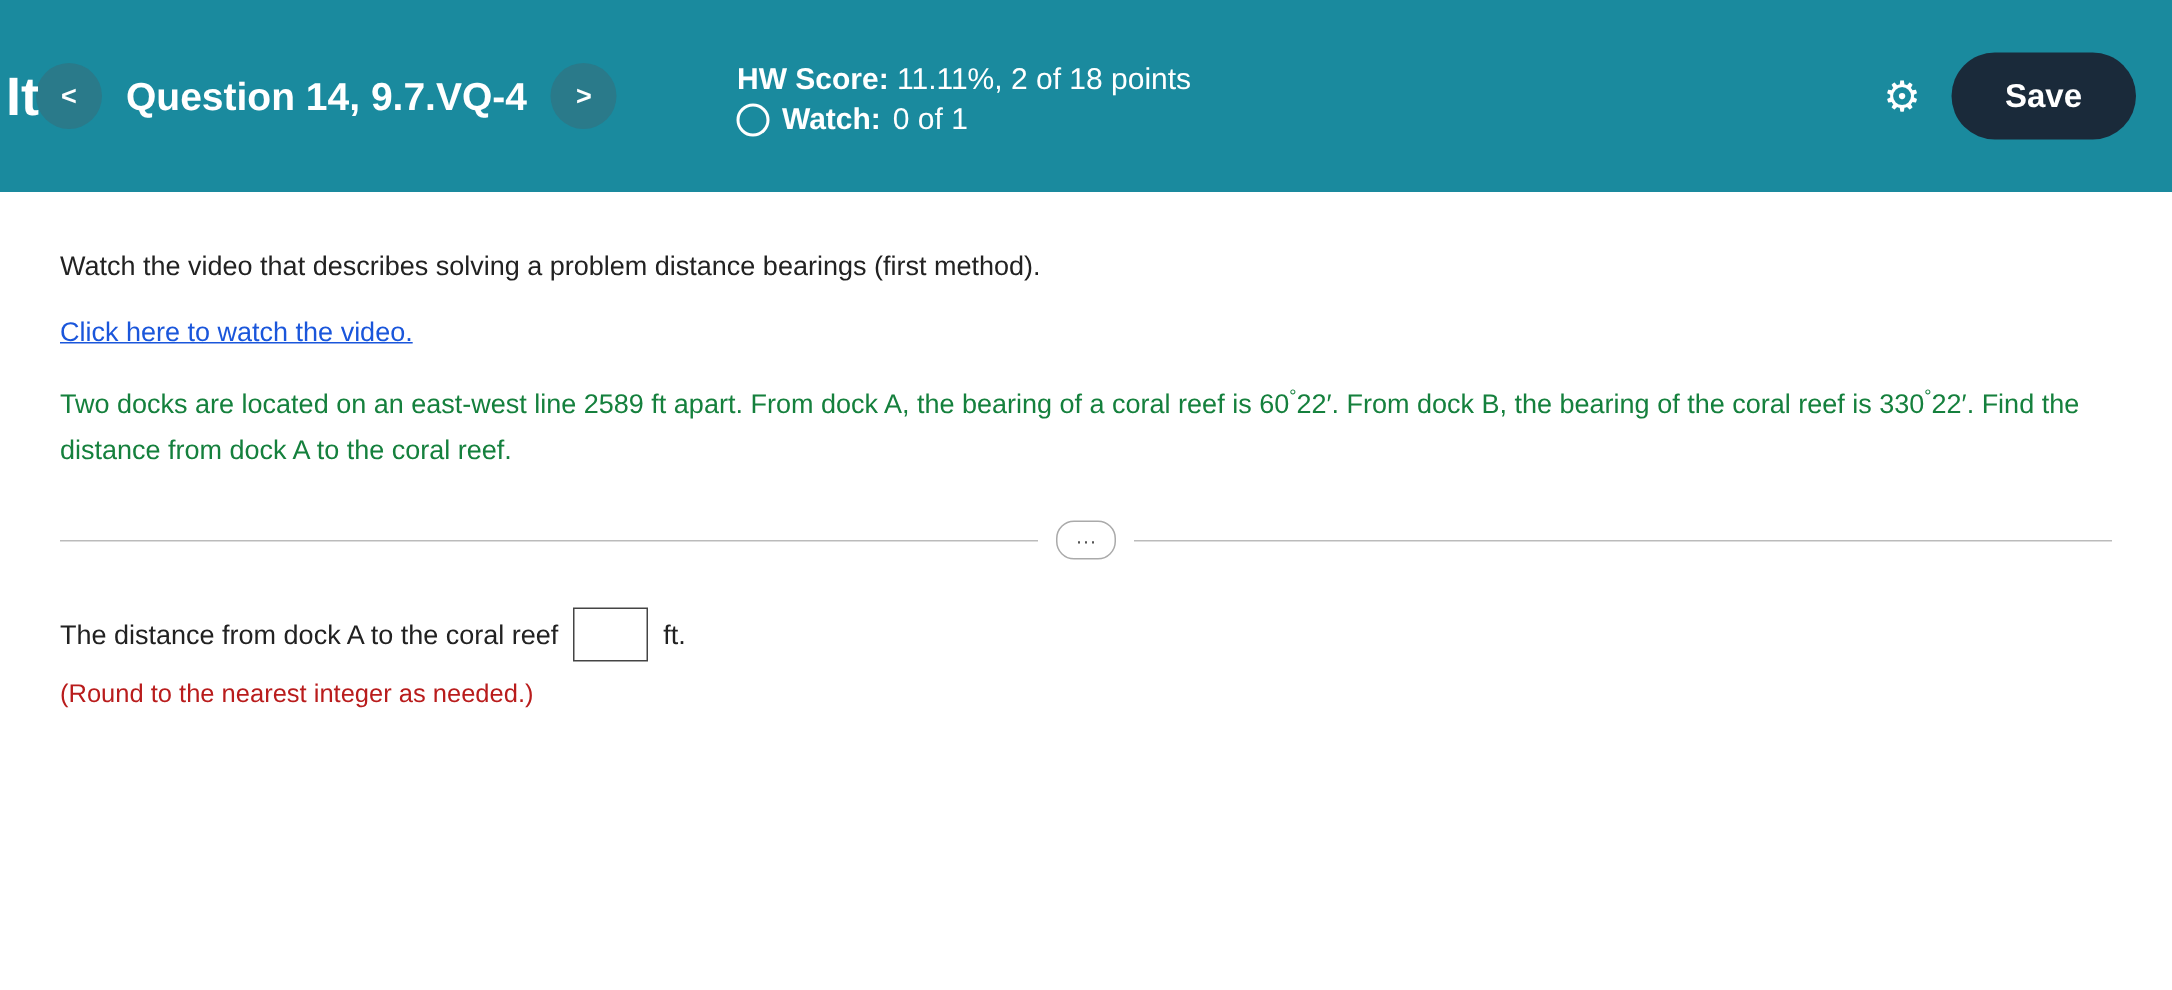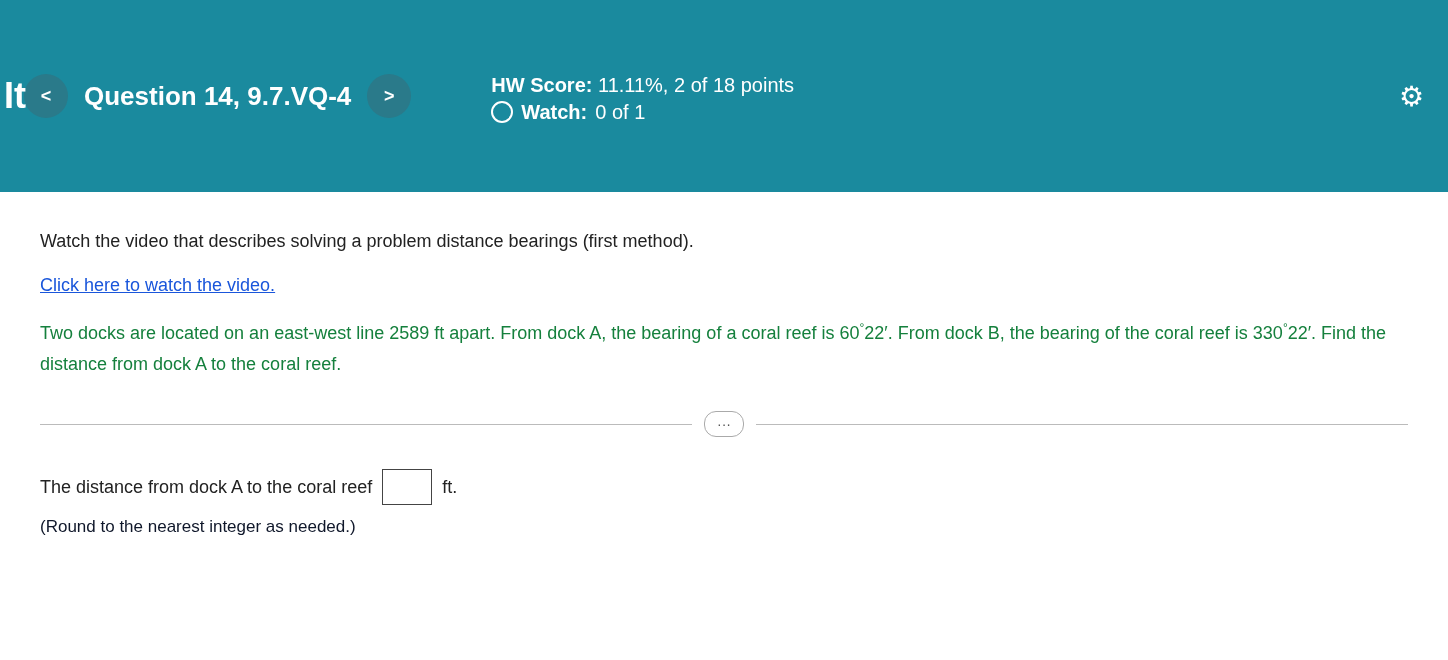--- a/index.html
+++ b/index.html
@@ -5,21 +5,21 @@
     * { box-sizing: border-box; margin: 0; padding: 0; }
     body { font-family: Arial, sans-serif; background: #fff; width: 1448px; min-height: 660px; overflow-x: hidden; }
 
     
     .header {
       background-color: #1a8a9e;
       display: flex;
       align-items: center;
       justify-content: space-between;
       padding: 0 24px;
-      height: 192px;
+      height: 128px;
       position: relative;
     }
     .header-left {
       display: flex;
       align-items: center;
       gap: 16px;
     }
     .nav-btn {
       width: 44px;
       height: 44px;
@@ -158,21 +158,21 @@
       margin-bottom: 12px;
       flex-wrap: wrap;
     }
     .answer-input {
       width: 50px;
       height: 36px;
       border: 1px solid #444;
       display: inline-block;
     }
     .round-note {
-      color: #0f172a;
+      color: #b91c1c;
       font-size: 17px;
     }
   </style>
 </head>
 <body>
 
 <div class="header">
   <div class="left-partial">It</div>
   <div class="header-left">
     <button class="nav-btn">&lt;</button>
@@ -185,20 +185,21 @@
       <span>11.11%, 2 of 18 points</span>
     </div>
     <div class="points-row">
       <span class="points-circle"></span>
       <span class="hw-score-label">Watch:</span>
       <span>0 of 1</span>
     </div>
   </div>
   <div class="header-right">
     <span class="settings-icon">⚙</span>
+    <button class="save-btn">Save</button>
   </div>
 </div>
 
 <div class="content">
   <p class="instruction-text">Watch the video that describes solving a problem distance bearings (first method).</p>
   <a class="video-link" href="#">Click here to watch the video.</a>
   <p class="problem-text">
     <span>Two docks are located on an east-west line 2589 ft apart. From dock A, the bearing of a coral reef is 60</span><sup>°</sup><span>22′. From dock B, the bearing of the coral reef is 330</span><sup>°</sup><span>22′. Find the distance from dock A to the coral reef.</span>
   </p>
 

